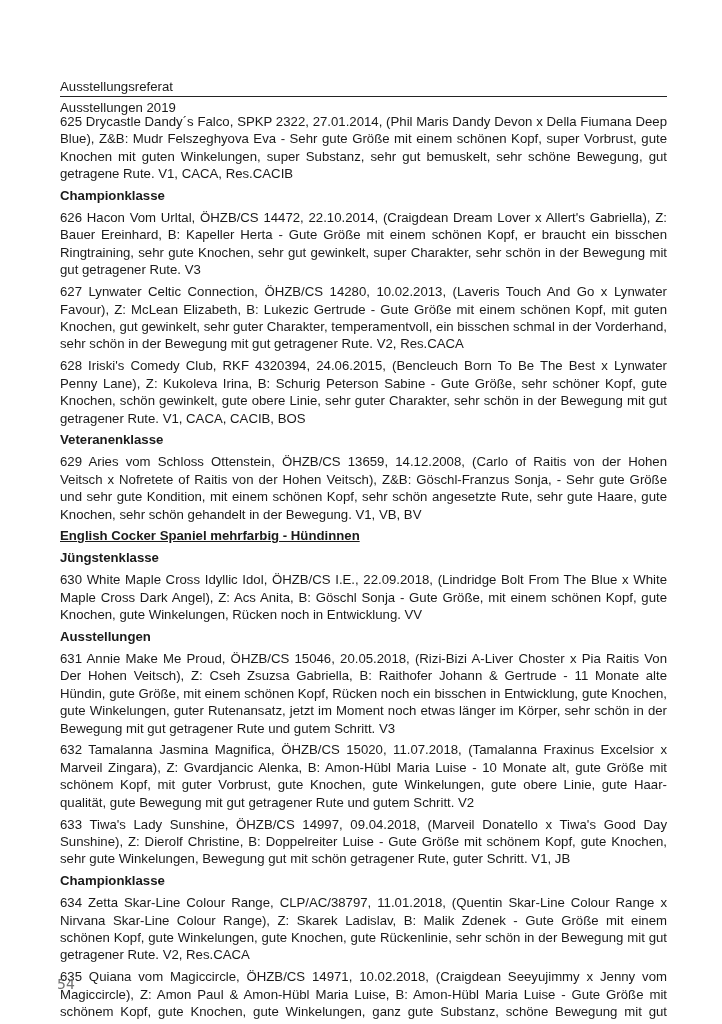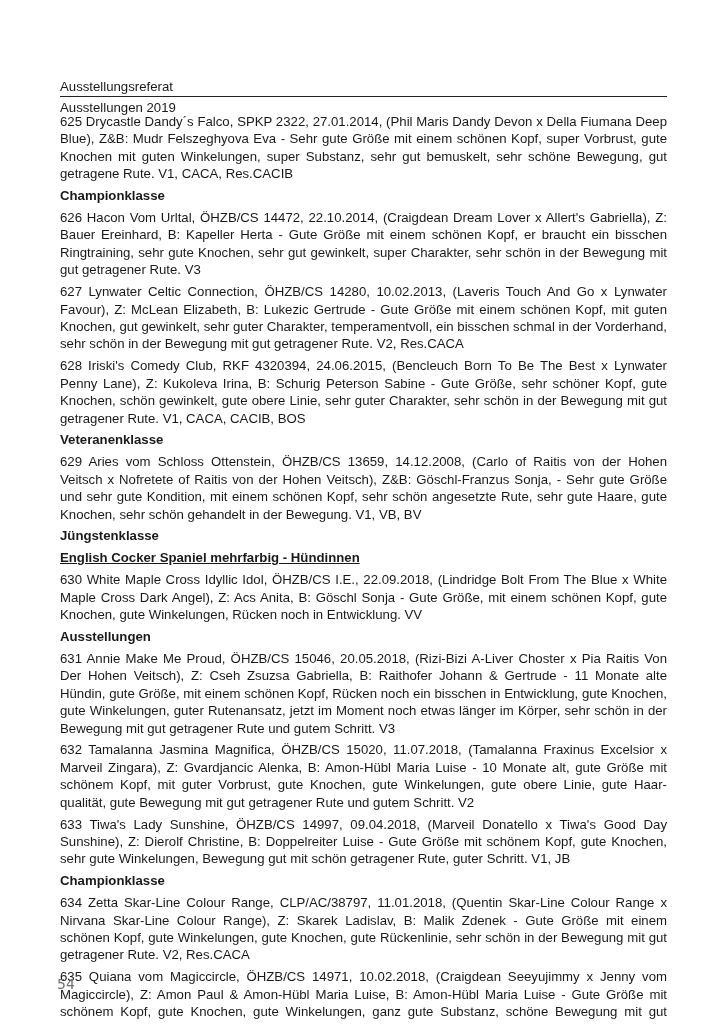--- a/index.html
+++ b/index.html
@@ -25,22 +25,22 @@
 </div>
 
 <div class="content">
   <p class="entry">625 Drycastle Dandy´s Falco, SPKP 2322, 27.01.2014, (Phil Maris Dandy Devon x Della Fiumana Deep Blue), Z&amp;B: Mudr Felszeghyova Eva - Sehr gute Größe mit einem schönen Kopf, super Vorbrust, gute Knochen mit guten Winkelungen, super Substanz, sehr gut bemuskelt, sehr schöne Bewegung, gut getragene Rute. V1, CACA, Res.CACIB</p>
   <p class="section">Championklasse</p>
   <p class="entry">626 Hacon Vom Urltal, ÖHZB/CS 14472, 22.10.2014, (Craigdean Dream Lover x Allert's Gabriella), Z: Bauer Ereinhard, B: Kapeller Herta - Gute Größe mit einem schönen Kopf, er braucht ein biss­chen Ringtraining, sehr gute Knochen, sehr gut gewinkelt, super Charakter, sehr schön in der Bewe­gung mit gut getragener Rute. V3</p>
   <p class="entry">627 Lynwater Celtic Connection, ÖHZB/CS 14280, 10.02.2013, (Laveris Touch And Go x Lynwater Favour), Z: McLean Elizabeth, B: Lukezic Gertrude - Gute Größe mit einem schönen Kopf, mit guten Knochen, gut gewinkelt, sehr guter Charakter, temperamentvoll, ein bisschen schmal in der Vorder­hand, sehr schön in der Bewegung mit gut getragener Rute. V2, Res.CACA</p>
   <p class="entry">628 Iriski's Comedy Club, RKF 4320394, 24.06.2015, (Bencleuch Born To Be The Best x Lynwater Penny Lane), Z: Kukoleva Irina, B: Schurig Peterson Sabine - Gute Größe, sehr schöner Kopf, gute Knochen, schön gewinkelt, gute obere Linie, sehr guter Charakter, sehr schön in der Bewegung mit gut getragener Rute. V1, CACA, CACIB, BOS</p>
   <p class="section">Veteranenklasse</p>
   <p class="entry">629 Aries vom Schloss Ottenstein, ÖHZB/CS 13659, 14.12.2008, (Carlo of Raitis von der Hohen Veitsch x Nofretete of Raitis von der Hohen Veitsch), Z&amp;B: Göschl-Franzus Sonja, - Sehr gute Größe und sehr gute Kondition, mit einem schönen Kopf, sehr schön angesetzte Rute, sehr gute Haare, gute Knochen, sehr schön gehandelt in der Bewegung. V1, VB, BV</p>
+  <p class="section underlined">English Cocker Spaniel mehrfarbig - Hündinnen</p>
   <p class="section">Jüngstenklasse</p>
-  <p class="section underlined">English Cocker Spaniel mehrfarbig - Hündinnen</p>
   <p class="entry">630 White Maple Cross Idyllic Idol, ÖHZB/CS I.E., 22.09.2018, (Lindridge Bolt From The Blue x White Maple Cross Dark Angel), Z: Acs Anita, B: Göschl Sonja - Gute Größe, mit einem schönen Kopf, gute Knochen, gute Winkelungen, Rücken noch in Entwicklung. VV</p>
   <p class="section">Ausstellungen</p>
   <p class="entry">631 Annie Make Me Proud, ÖHZB/CS 15046, 20.05.2018, (Rizi-Bizi A-Liver Choster x Pia Raitis Von Der Hohen Veitsch), Z: Cseh Zsuzsa Gabriella, B: Raithofer Johann &amp; Gertrude - 11 Monate alte Hündin, gute Größe, mit einem schönen Kopf, Rücken noch ein bisschen in Entwicklung, gute Kno­chen, gute Winkelungen, guter Rutenansatz, jetzt im Moment noch etwas länger im Körper, sehr schön in der Bewegung mit gut getragener Rute und gutem Schritt. V3</p>
   <p class="entry">632 Tamalanna Jasmina Magnifica, ÖHZB/CS 15020, 11.07.2018, (Tamalanna Fraxinus Excelsior x Marveil Zingara), Z: Gvardjancic Alenka, B: Amon-Hübl Maria Luise - 10 Monate alt, gute Größe mit schönem Kopf, mit guter Vorbrust, gute Knochen, gute Winkelungen, gute obere Linie, gute Haar­qualität, gute Bewegung mit gut getragener Rute und gutem Schritt. V2</p>
   <p class="entry">633 Tiwa's Lady Sunshine, ÖHZB/CS 14997, 09.04.2018, (Marveil Donatello x Tiwa's Good Day Sunshine), Z: Dierolf Christine, B: Doppelreiter Luise - Gute Größe mit schönem Kopf, gute Kno­chen, sehr gute Winkelungen, Bewegung gut mit schön getragener Rute, guter Schritt. V1, JB</p>
   <p class="section">Championklasse</p>
   <p class="entry">634 Zetta Skar-Line Colour Range, CLP/AC/38797, 11.01.2018, (Quentin Skar-Line Colour Range x Nirvana Skar-Line Colour Range), Z: Skarek Ladislav, B: Malik Zdenek - Gute Größe mit einem schönen Kopf, gute Winkelungen, gute Knochen, gute Rückenlinie, sehr schön in der Bewegung mit gut getragener Rute. V2, Res.CACA</p>
   <p class="entry">635 Quiana vom Magiccircle, ÖHZB/CS 14971, 10.02.2018, (Craigdean Seeyujimmy x Jenny vom Magiccircle), Z: Amon Paul &amp; Amon-Hübl Maria Luise, B: Amon-Hübl Maria Luise - Gute Größe mit schönem Kopf, gute Knochen, gute Winkelungen, ganz gute Substanz, schöne Bewegung mit gut getragener Rute. V1, CACA, Res.CACIB</p>
 </div>
 

